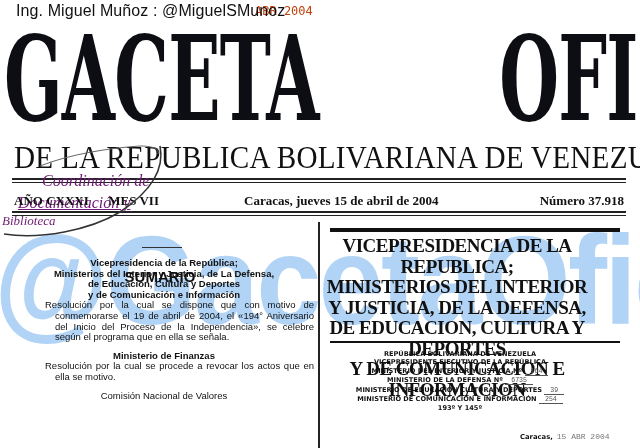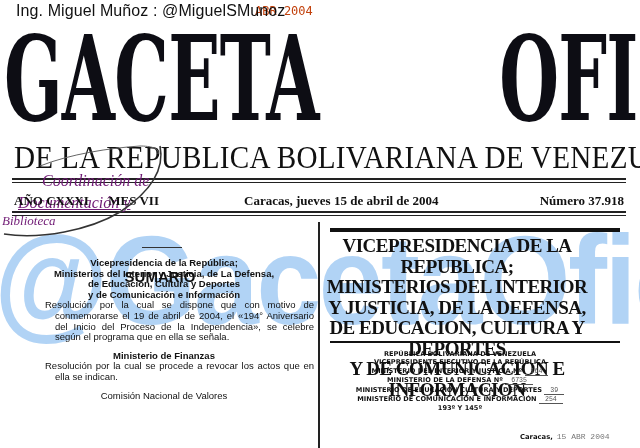--- a/index.html
+++ b/index.html
@@ -125,21 +125,21 @@
       <div class="sec-title">
         <div>Vicepresidencia de la República;</div>
         <div>Ministerios del Interior y Justicia, de La Defensa,</div>
         <div>de Educación, Cultura y Deportes</div>
         <div>y de Comunicación e Información</div>
       </div>
       <div class="sec-body">Resolución por la cual se dispone que con motivo de conmemorarse el 19 de abril de 2004, el «194° Aniversario del Inicio del Proceso de la Independencia», se celebre según el programa que en ella se señala.</div>
     </div>
     <div>
       <div class="sec-title">Ministerio de Finanzas</div>
-      <div class="sec-body">Resolución por la cual se procede a revocar los actos que en ella se indican.</div>
+      <div class="sec-body">Resolución por la cual se procede a revocar los actos que en ella se motivo.</div>
     </div>
     <div>
       <div class="sec-title plain">Comisión Nacional de Valores</div>
 
     </div>
 
   </div>
 
   <div class="vsep"></div>
   <div class="right-top-rule"></div>

